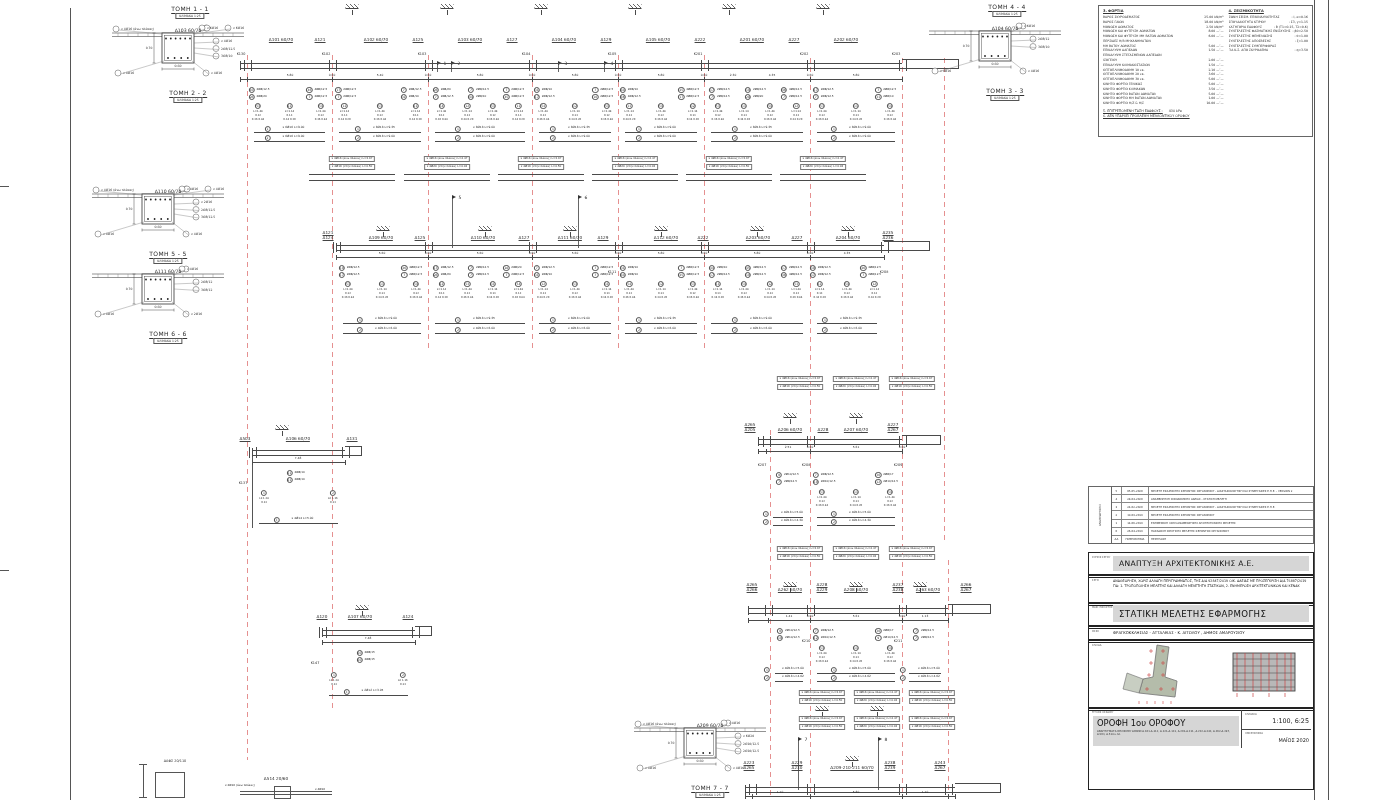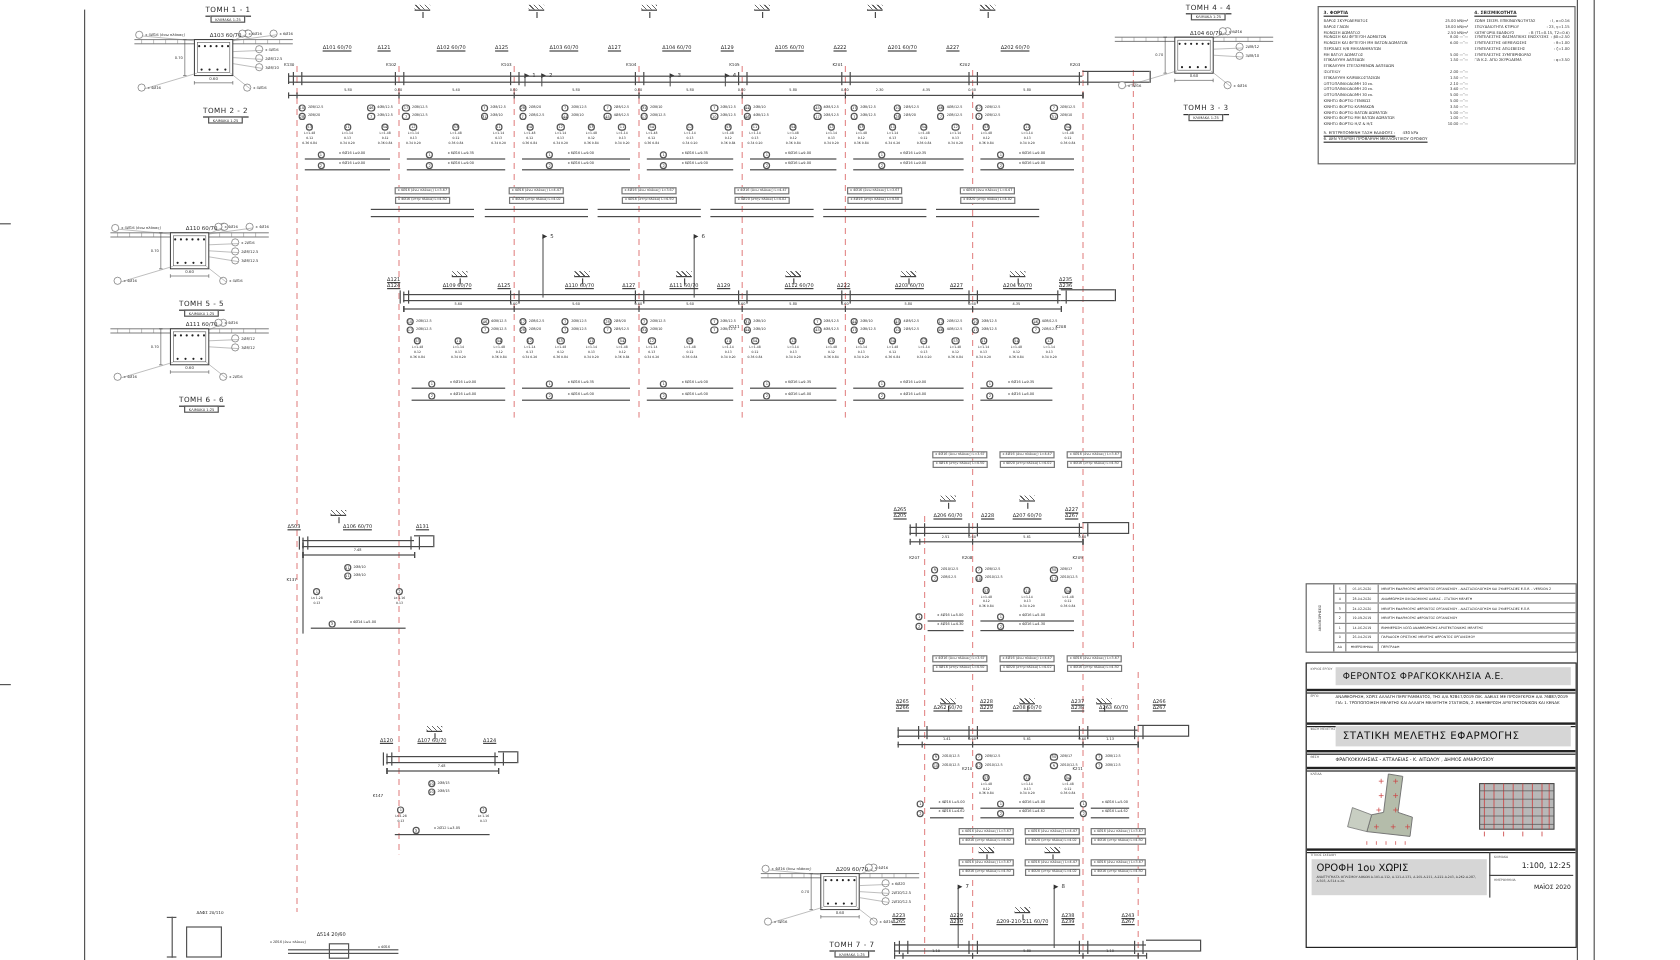--- a/index.html
+++ b/index.html
@@ -226,21 +226,21 @@
           <span class="rnum">ΑΑ</span>
           <span class="rdate">ΗΜΕΡΟΜΗΝΙΑ</span>
           <span class="rdesc">ΠΕΡΙΓΡΑΦΗ</span>
         </div>
       </div>
   </div>
 
   <div id="tblock">
     <div class="tb-lab" style="left:3px;top:3px">ΚΥΡΙΟΣ ΕΡΓΟΥ</div>
     <div class="band" style="left:24px;top:3px;width:196px;height:15px">
-        <span id="tb-owner">ΦΕΡΟΝΤΟΣ ΦΡΑΓΚΟΚΚΛΗΣΙΑ Α.Ε.</span>
+        <span id="tb-owner">ΑΝΑΠΤΥΞΗ ΑΡΧΙΤΕΚΤΟΝΙΚΗΣ Α.Ε.</span>
       </div>
     <div class="hr2" style="top:21px"></div>
     <div class="tb-lab" style="left:3px;top:26px">ΕΡΓΟ</div>
     <div id="tb-project" style="left:24px;top:26px;width:198px">ΑΝΑΘΕΩΡΗΣΗ, ΧΩΡΙΣ ΑΛΛΑΓΗ ΠΕΡΙΓΡΑΜΜΑΤΟΣ, ΤΗΣ Α/Α 92847/2019 ΟΙΚ. ΑΔΕΙΑΣ ΜΕ ΠΡΟΣΕΓΚΡΙΣΗ Α/Α 76887/2019 ΓΙΑ: 1. ΤΡΟΠΟΠΟΙΗΣΗ ΜΕΛΕΤΗΣ ΚΑΙ ΑΛΛΑΓΗ ΜΕΛΕΤΗΤΗ ΣΤΑΤΙΚΩΝ, 2. ΕΝΗΜΕΡΩΣΗ ΑΡΧΙΤΕΚΤΟΝΙΚΩΝ ΚΑΙ ΚΕΝΑΚ</div>
     <div class="hr2" style="top:49px"></div>
     <div class="tb-lab" style="left:3px;top:53px">ΦΑΣΗ ΜΕΛΕΤΗΣ</div>
     <div class="band" style="left:24px;top:52px;width:196px;height:17px">
         <span id="tb-phase">ΣΤΑΤΙΚΗ ΜΕΛΕΤΗΣ ΕΦΑΡΜΟΓΗΣ</span>
       </div>
     <div class="hr2" style="top:72px"></div>
@@ -264,26 +264,26 @@
         <path d="M10 44 v4 M26 44 v4 M42 44 v4 M58 44 v4"></path>
       </g>
       <g stroke="#555" stroke-width="0.6">
         <path d="M6 10 h62 M6 17 h62 M6 24 h62 M6 31 h62 M6 38 h62"></path>
       </g>
     </svg>
 
     <div class="hr2" style="top:154px"></div>
     <div class="tb-lab" style="left:3px;top:158px">ΤΙΤΛΟΣ ΣΧΕΔΙΟΥ</div>
     <div id="tb-title-cell" style="left:4px;top:163px;width:146px;height:30px">
-      <div id="tb-title">ΟΡΟΦΗ 1ου ΧΩΡΙΣ</div>
+      <div id="tb-title">ΟΡΟΦΗ 1ου ΟΡΟΦΟΥ</div>
       <div id="tb-sub">ΑΝΑΠΤΥΓΜΑΤΑ ΟΠΛΙΣΜΟΥ ΔΟΚΩΝ Δ.101-Δ.112, Δ.121-Δ.131, Δ.201-Δ.211, Δ.222-Δ.243, Δ.262-Δ.287, Δ.503, Δ.514 κ.λπ.</div>
     </div>
     <div class="ln" style="left:152px;top:157px;width:0.6px;height:38px;background:#444;position:absolute"></div>
     <div class="tb-lab" style="left:156px;top:160px">ΚΛΙΜΑΚΑ</div>
-    <div id="tb-scale-val" style="left:156px;top:164px;width:64px">1:100, 12:25</div>
+    <div id="tb-scale-val" style="left:156px;top:164px;width:64px">1:100, 6:25</div>
     <div class="ln" style="left:152px;top:176px;width:70px;height:0.6px;background:#444;position:absolute"></div>
     <div class="tb-lab" style="left:156px;top:179px">ΗΜΕΡΟΜΗΝΙΑ</div>
     <div id="tb-date-val" style="left:156px;top:184px;width:64px">ΜΑΪΟΣ 2020</div>
   </div>
 
 <div class="grid" style="left:247px;top:55px;height:705px"></div>
     <div class="grid" style="left:332px;top:55px;height:657px"></div>
     <div class="grid" style="left:428px;top:55px;height:293px"></div>
     <div class="grid" style="left:532px;top:55px;height:293px"></div>
     <div class="grid" style="left:618px;top:55px;height:293px"></div>

